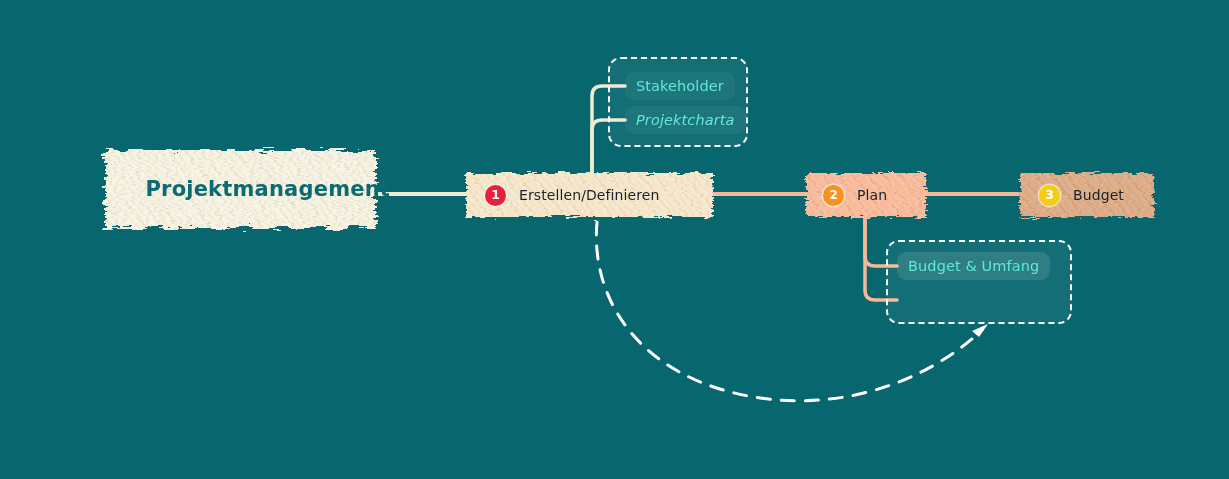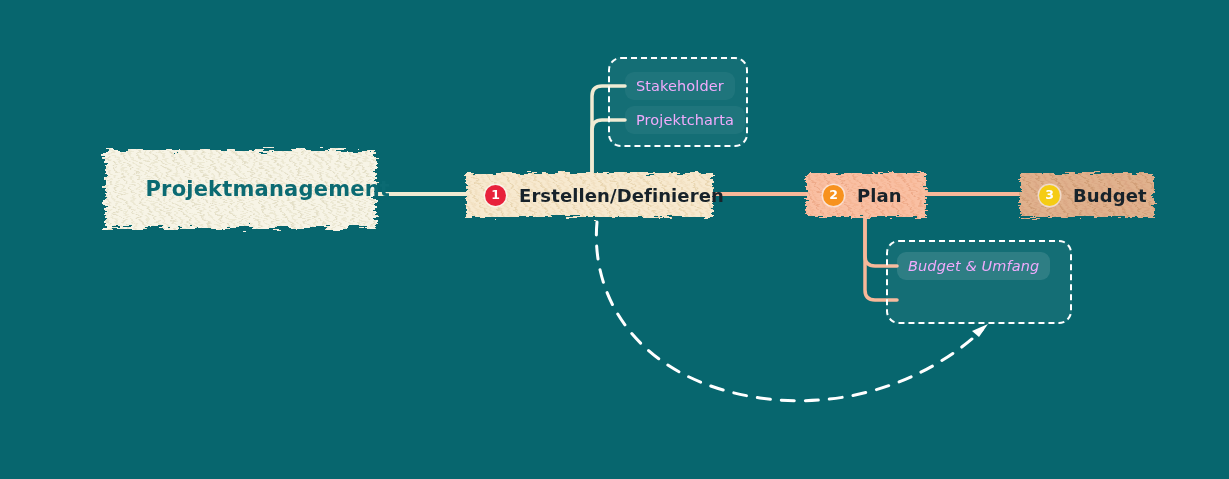--- a/index.html
+++ b/index.html
@@ -21,21 +21,21 @@
 
   
   #node-root{left:103px;top:148px;width:275px;height:82px;justify-content:center;}
   #node-root .label{
     color:#0b6a72;font-size:21px;font-weight:700;line-height:1.18;
     text-align:center;letter-spacing:.2px;max-width:190px;
   }
 
   
   .step{height:46px;}
-  .step .label{font-size:18px;color:#17222a;font-weight:700;white-space:nowrap;letter-spacing:.1px;}
+  .step .label{font-size:14px;color:#17222a;font-weight:400;white-space:nowrap;letter-spacing:.1px;}
   #node-step1{left:463px;top:172px;width:253px;padding-left:22px;}
   #node-step2{left:803px;top:172px;width:126px;padding-left:20px;}
   #node-step3{left:1017px;top:172px;width:140px;padding-left:22px;}
 
   .badge{
     width:21px;height:21px;border-radius:50%;
     display:flex;align-items:center;justify-content:center;
     color:#fff;font-size:12.5px;font-weight:700;line-height:1;
     flex:0 0 auto;margin-right:13px;
     box-shadow:0 0 0 1.5px rgba(255,255,255,.55);
@@ -51,24 +51,24 @@
     background:rgba(255,255,255,.055);
   }
   #group-top{left:608px;top:57px;width:140px;height:90px;}
   #group-bottom{left:886px;top:240px;width:186px;height:84px;}
 
   .subitem{
     position:absolute;display:flex;align-items:center;
     border-radius:9px;box-sizing:border-box;padding:0 11px;
     height:28px;white-space:nowrap;
   }
-  .subitem .label{color:#f0abfc;font-size:14.5px;font-weight:500;letter-spacing:.1px;}
+  .subitem .label{color:#5eead4;font-size:14.5px;font-weight:500;letter-spacing:.1px;}
   #sub-stakeholder{left:625px;top:72px;background:rgba(255,255,255,.05);}
-  #sub-projektcharta{left:625px;top:106px;background:rgba(255,255,255,.05);}
-  #sub-budget{left:897px;top:252px;background:rgba(255,255,255,.115);font-style:italic;}
+  #sub-projektcharta{left:625px;top:106px;background:rgba(255,255,255,.05);font-style:italic;}
+  #sub-budget{left:897px;top:252px;background:rgba(255,255,255,.115);}
   #sub-risiko{left:897px;top:286px;background:rgba(255,255,255,.115);}
 </style>
 </head>
 <body style="background: rgb(7, 102, 110);">
 
 <div id="canvas">
 
   <svg class="layer" id="svg-links">
 
     <line x1="370" y1="194" x2="478" y2="194" stroke="#f0ead2" stroke-width="4"></line>

